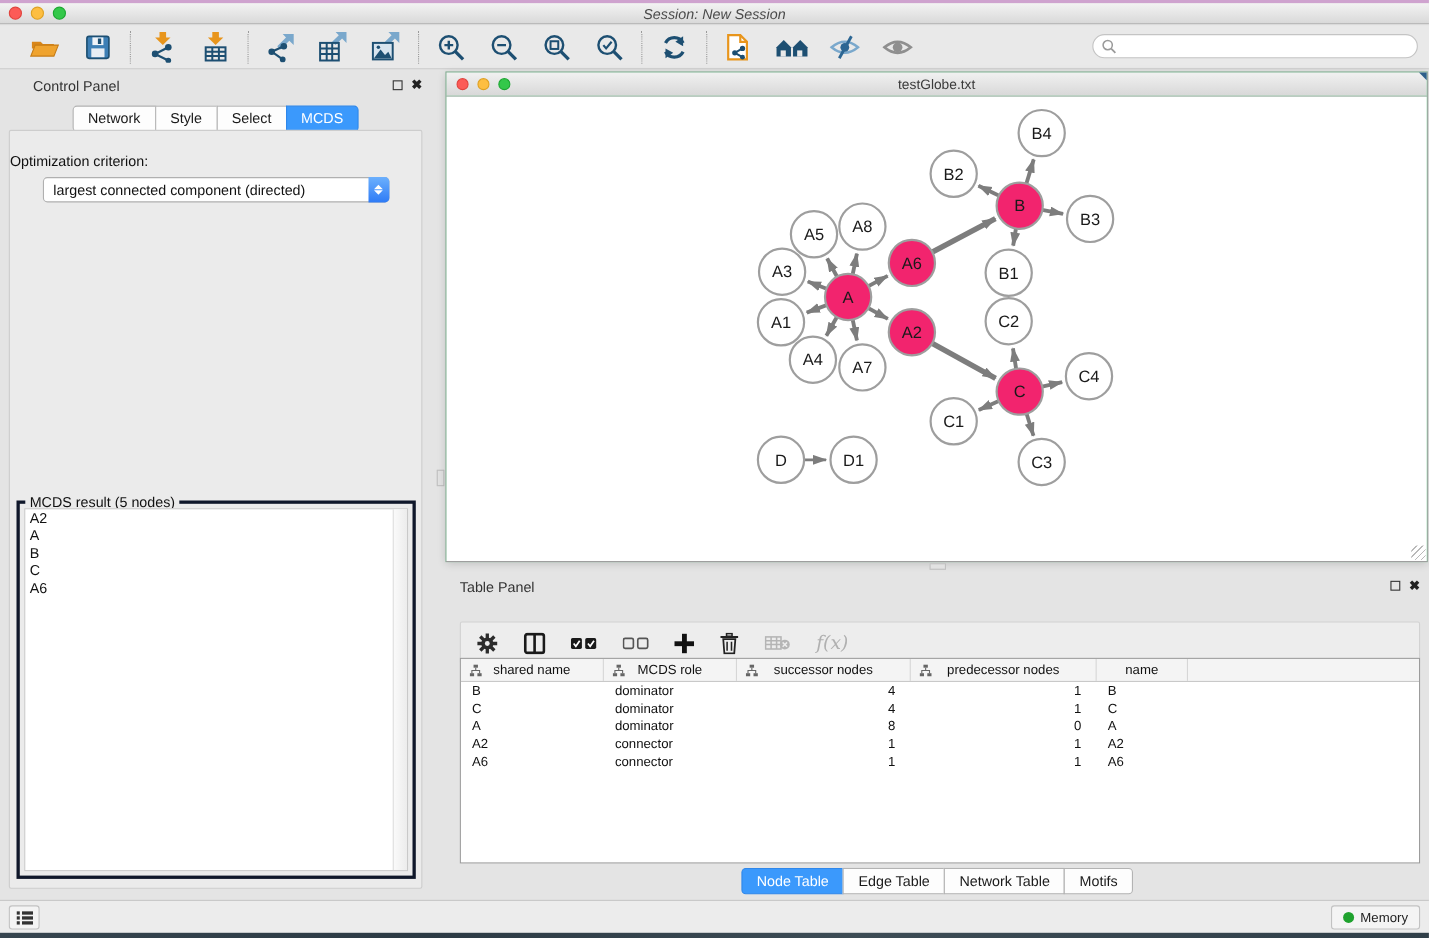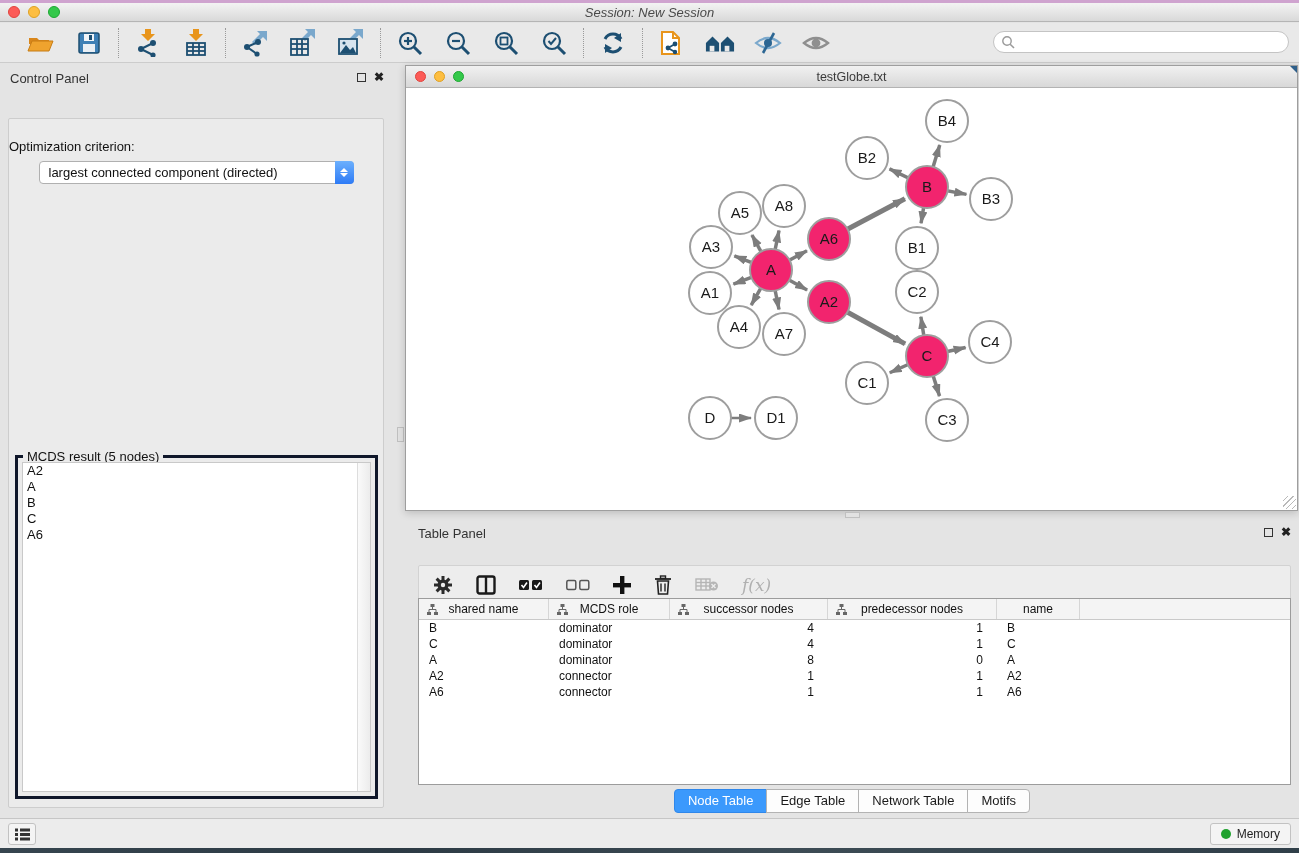--- a/index.html
+++ b/index.html
@@ -22,21 +22,21 @@
   .toolbar { position:absolute; left:0; top:23px; width:1299px; height:40px; background:#e9e9e9;
     border-bottom:1px solid #cccccc; display:flex; align-items:center; padding-left:12px; }
   .tb-group { display:flex; align-items:center; gap:18px; padding:0 14px; }
   .tb-sep { width:0; height:30px; border-left:1px dotted #9a9a9a; }
   .tb-btn { width:30px; height:30px; display:flex; align-items:center; justify-content:center; cursor:pointer; }
   .search-wrap { position:absolute; right:10px; top:8px; width:296px; height:22px; background:#ffffff;
     border:1px solid #c4c4c4; border-radius:12px; display:flex; align-items:center; padding-left:7px; }
   .search-wrap input { border:none; outline:none; flex:1; height:18px; font-size:12px; background:transparent; }
 
   
-  .control-panel { position:absolute; left:0; top:65px; width:392px; height:745px; }
+  .control-panel { position:absolute; left:0; top:65px; width:392px; height:745px;padding-left:20px; }
   .panel-header { position:relative; height:26px; }
   .panel-title { position:absolute; left:10px; top:6px; font-size:13px; color:#333; }
   .win-btns { position:absolute; right:8px; top:7px; display:flex; gap:8px; align-items:center; }
   .float-btn { width:9px; height:9px; border:1.5px solid #333; display:inline-block; }
   .close-btn { font-size:12px; font-weight:bold; color:#222; line-height:11px; }
   .cp-tabs { position:absolute; left:0; top:31px; width:100%; display:flex; justify-content:center; }
   .cp-tab { padding:3px 13px 4px; background:#fdfdfd; border:1px solid #b3b3b3; margin-left:-1px;
     font-size:13px; color:#1a1a1a; cursor:pointer; white-space:nowrap; }
   .cp-tab:first-child { border-radius:4px 0 0 4px; margin-left:0; }
   .cp-tab:last-child { border-radius:0 4px 4px 0; }
@@ -282,20 +282,26 @@
   </div>
 
   <div class="control-panel">
     <div class="panel-header">
       <span class="panel-title">Control Panel</span>
       <span class="win-btns">
         <span class="float-btn"></span>
         <span class="close-btn">✖</span>
       </span>
     </div>
+    <div class="cp-tabs">
+        <div class="cp-tab">Network</div>
+        <div class="cp-tab">Style</div>
+        <div class="cp-tab">Select</div>
+        <div class="cp-tab active">MCDS</div>
+      </div>
     <div class="cp-body">
       <div class="opt-label">Optimization criterion:</div>
       <div class="select-box">
         <span class="select-value">largest connected component (directed)</span>
         <span class="select-stepper">
           <span class="chev up"></span>
             <span class="chev down"></span>
         </span>
       </div>
       <div class="mcds-fieldset">

